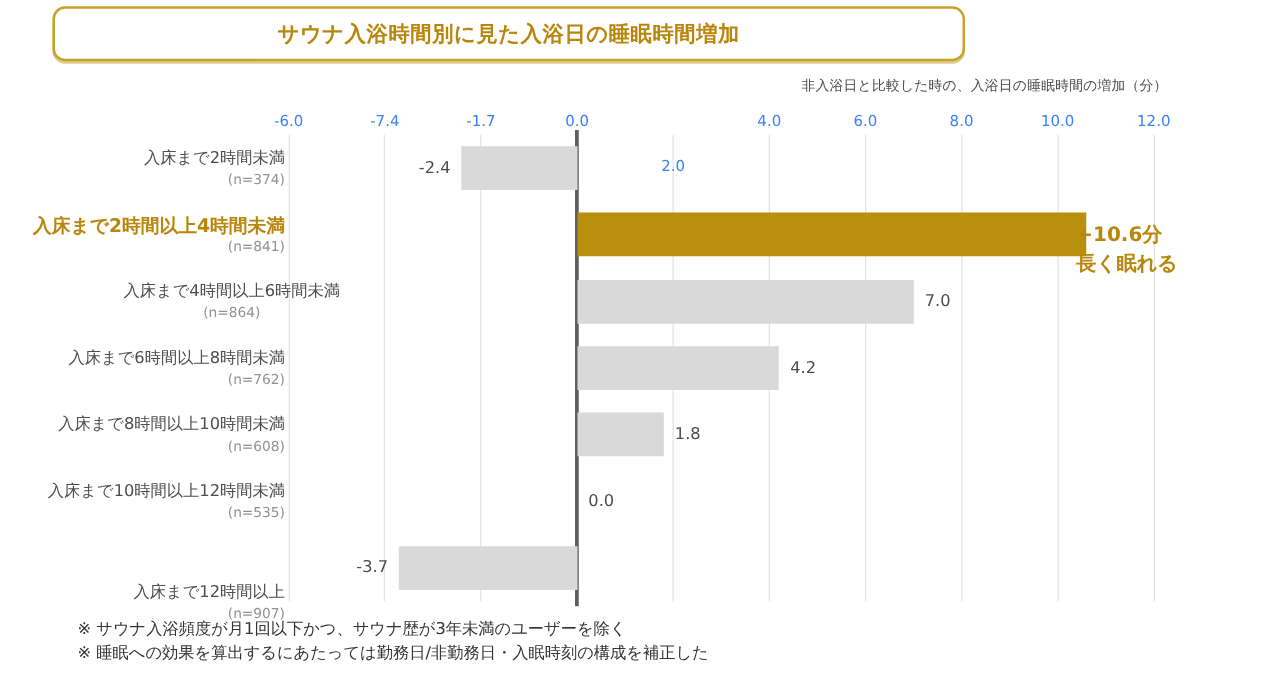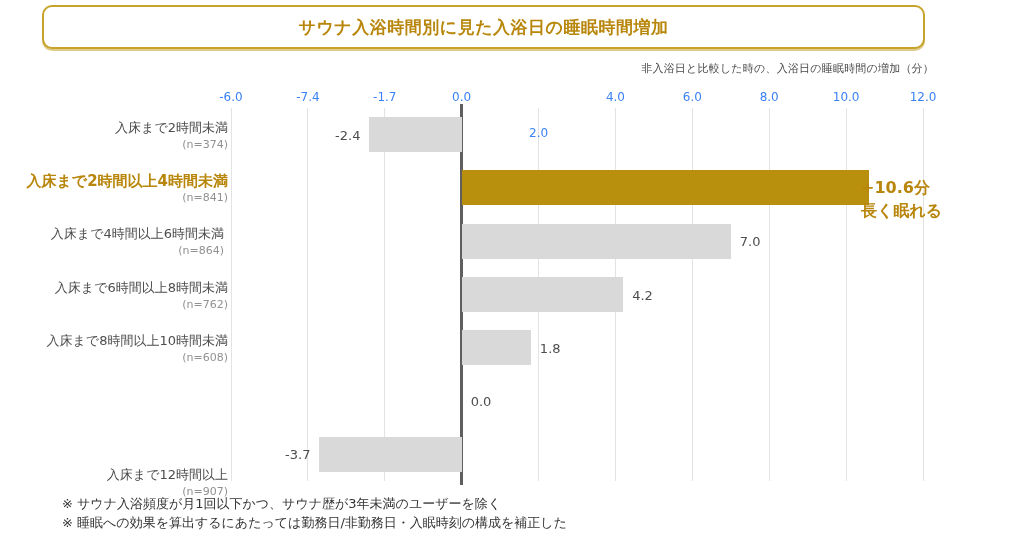--- a/index.html
+++ b/index.html
@@ -4,21 +4,21 @@
 <style>
   * { margin: 0; padding: 0; box-sizing: border-box; }
   html, body { background: #ffffff; }
   body {
     font-family: "DejaVu Sans", "Liberation Sans", sans-serif;
     width: 1024px; height: 547px; position: relative; overflow: hidden;
   }
   .page { position: absolute; inset: 0; background: #fff; }
 
   .title-box {
-    position: absolute; left: 42px; top: 5px; width: 883px; height: 44px;
+    position: absolute; left: 42px; top: 5px; width: 730px; height: 44px;
     border: 2px solid #C7A32A; border-radius: 10px;
     box-shadow: 0 2px 0 rgba(199,163,42,.55);
     display: flex; align-items: center; justify-content: center;
     background: #fff;
   }
   .title-box span {
     color: #B8860B; font-weight: bold; font-size: 17px; letter-spacing: .5px;
   }
   .subtitle {
     position: absolute; top: 61px; right: 90px;
@@ -95,38 +95,42 @@
       <div class="value-label" style="top: 134.643px; right: 663.6px;">-2.4</div>
       <div class="cat-label highlight" style="right: 796px; top: 187.929px;">
         <div class="main">入床まで2時間以上4時間未満</div>
         <div class="n">(n=841)</div>
       </div>
       <div class="bar gold" style="left: 461.667px; top: 170.429px; width: 407.511px; height: 35px;"></div>
       <div class="annotation" style="left: 861px; top: 175.929px;">
         <div>+10.6分</div>
         <div>長く眠れる</div>
       </div>
-      <div class="cat-label" style="right: 800px; top: 241.214px;">
+      <div class="cat-label" style="right: 752px; top: 241.214px; text-align: center;">
         <div class="main">入床まで4時間以上6時間未満</div>
         <div class="n">(n=864)</div>
       </div>
       <div class="bar gray" style="left: 461.667px; top: 223.714px; width: 269.111px; height: 35px;"></div>
       <div class="value-label" style="top: 241.214px; left: 739.778px;">7.0</div>
       <div class="cat-label" style="right: 796px; top: 294.5px;">
         <div class="main">入床まで6時間以上8時間未満</div>
         <div class="n">(n=762)</div>
       </div>
       <div class="bar gray" style="left: 461.667px; top: 277px; width: 161.467px; height: 35px;"></div>
       <div class="value-label" style="top: 294.5px; left: 632.133px;">4.2</div>
       <div class="cat-label" style="right: 796px; top: 347.786px; margin-left: 24px;">
         <div class="main">入床まで8時間以上10時間未満</div>
         <div class="n">(n=608)</div>
       </div>
       <div class="bar gray" style="left: 461.667px; top: 330.286px; width: 69.2px; height: 35px;"></div>
       <div class="value-label" style="top: 347.786px; left: 539.867px;">1.8</div>
+      <div class="cat-label" style="right: 796px; top: 401.071px;">
+        <div class="main">入床まで10時間以上12時間未満</div>
+        <div class="n">(n=535)</div>
+      </div>
       <div class="value-label" style="top: 401.071px; left: 470.667px;">0.0</div>
       <div class="cat-label" style="right: 796px; top: 454.357px; margin-top: 28px;">
         <div class="main">入床まで12時間以上</div>
         <div class="n">(n=907)</div>
       </div>
       <div class="bar gray" style="left: 319.422px; top: 436.857px; width: 142.244px; height: 35px;"></div>
       <div class="value-label" style="top: 454.357px; right: 713.578px;">-3.7</div>
     </div>
 
   <div class="footnotes">

